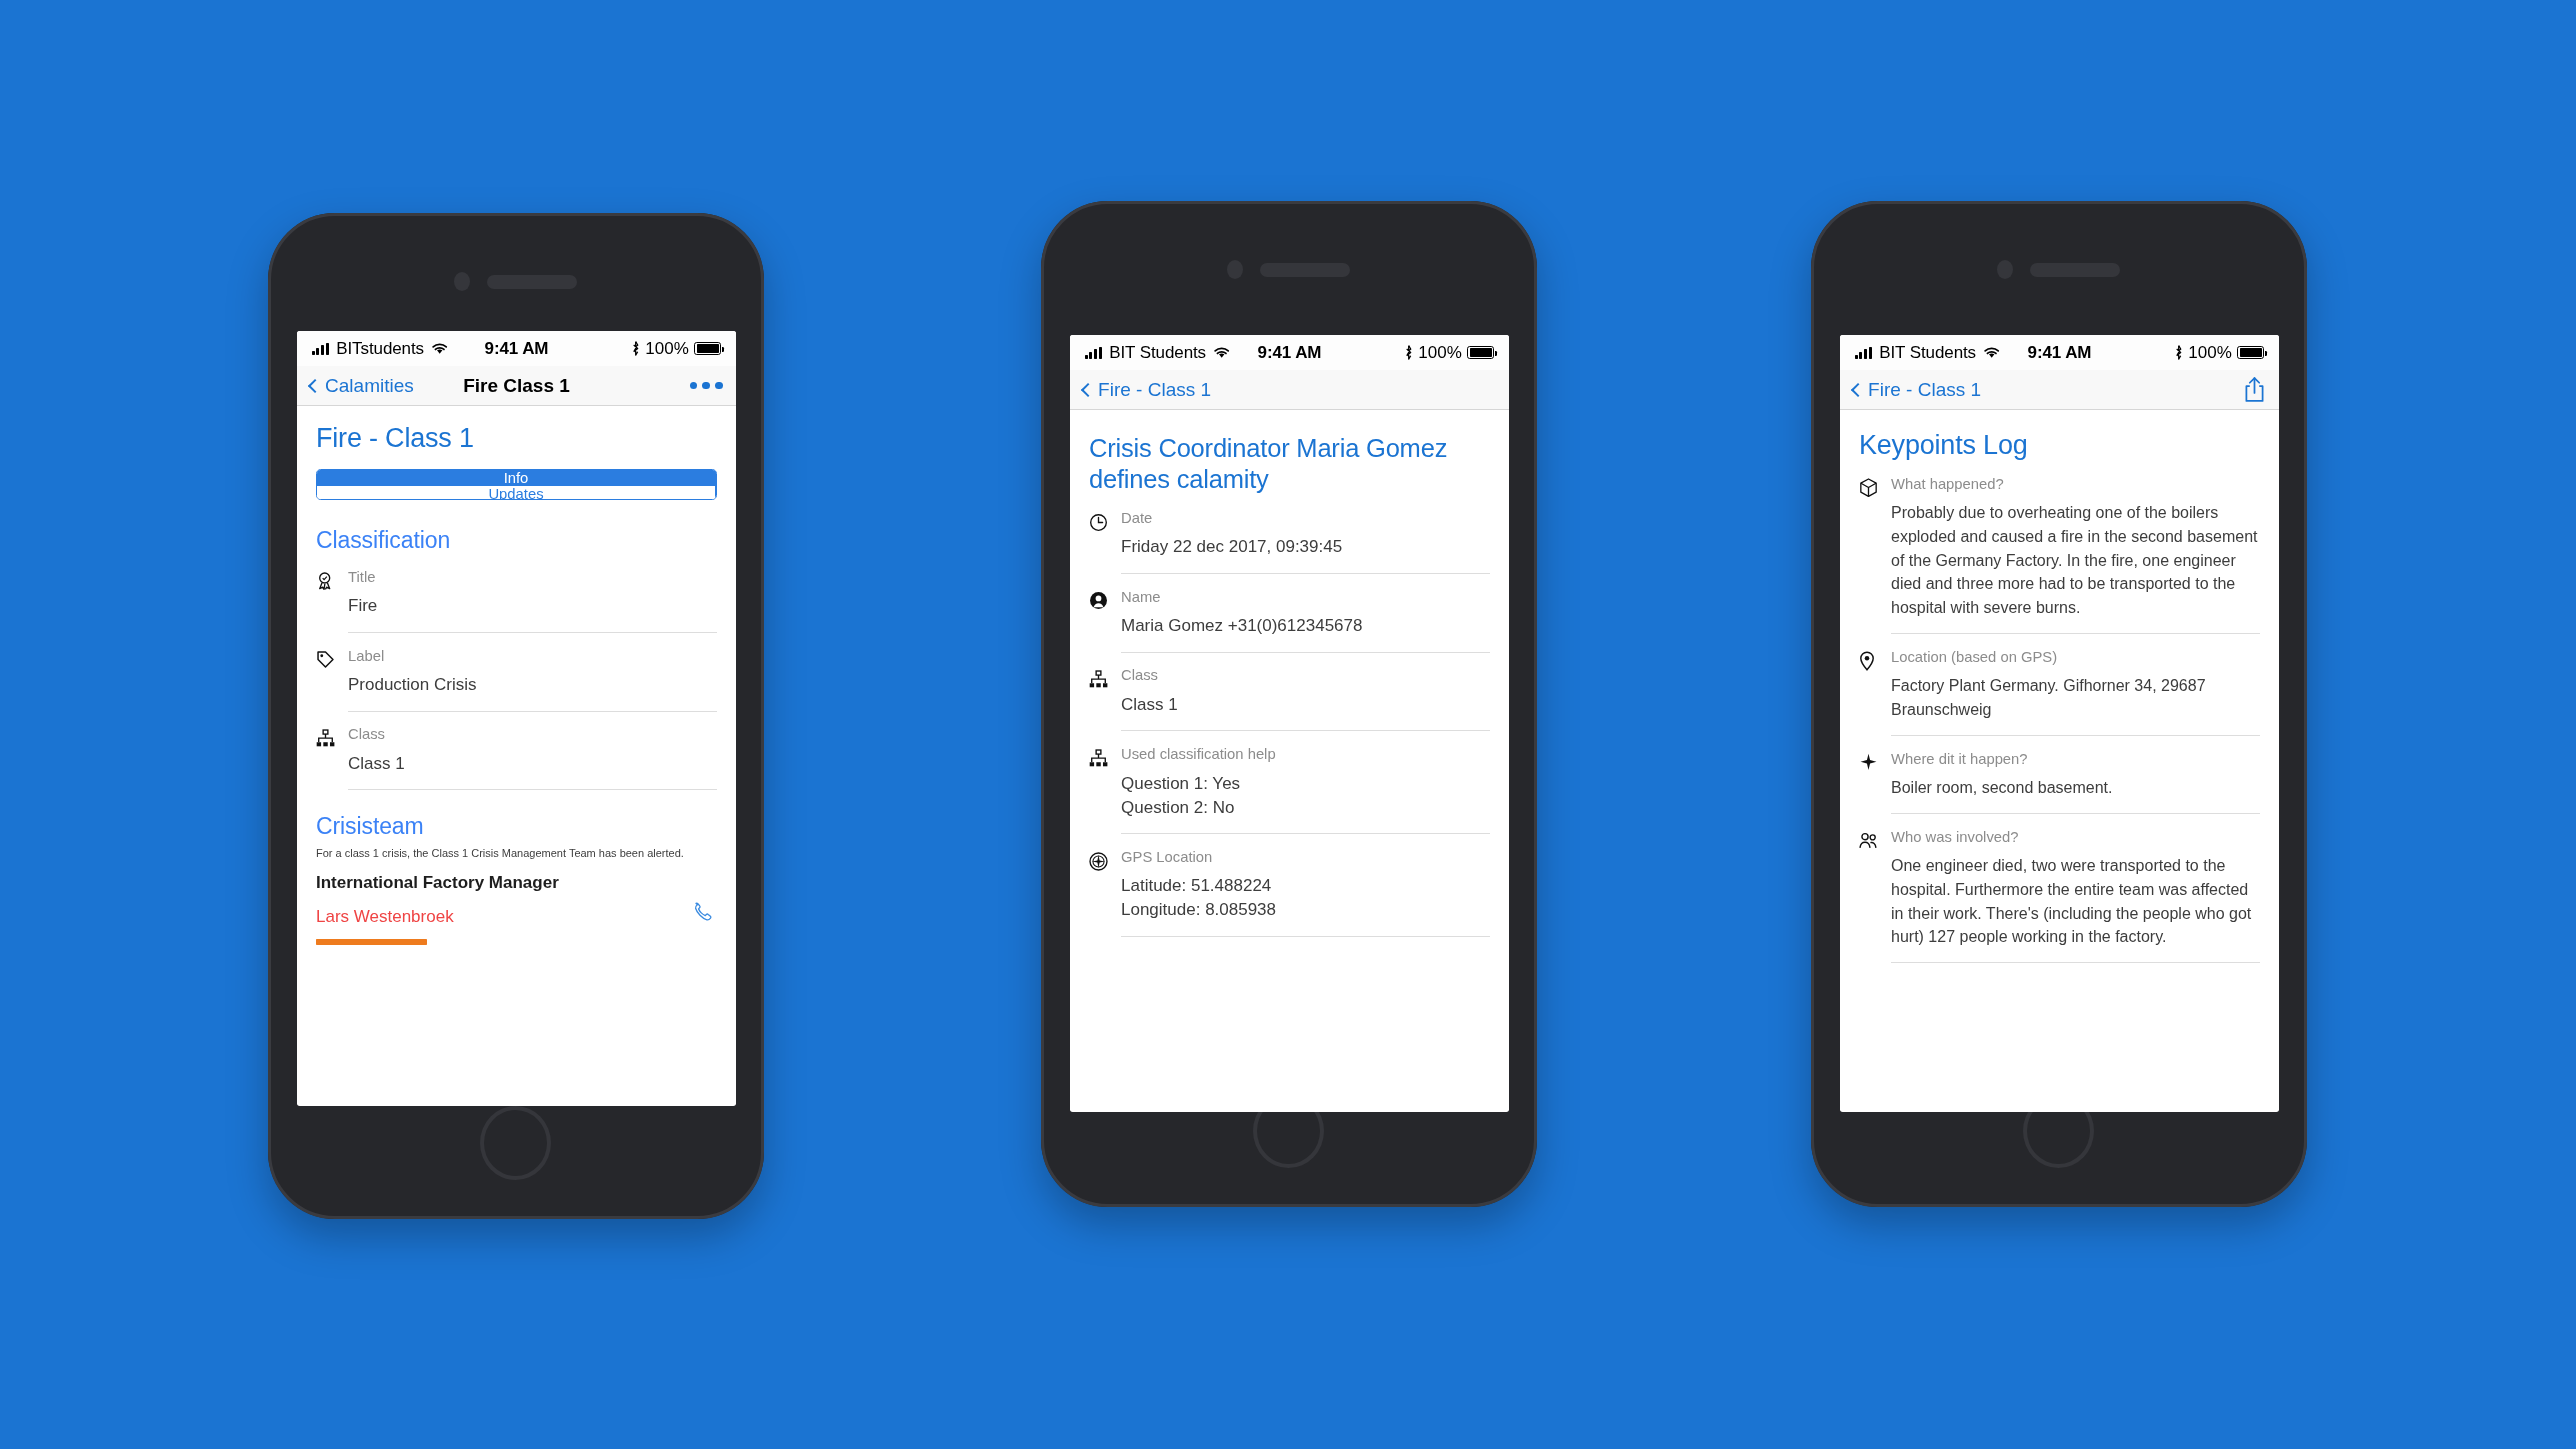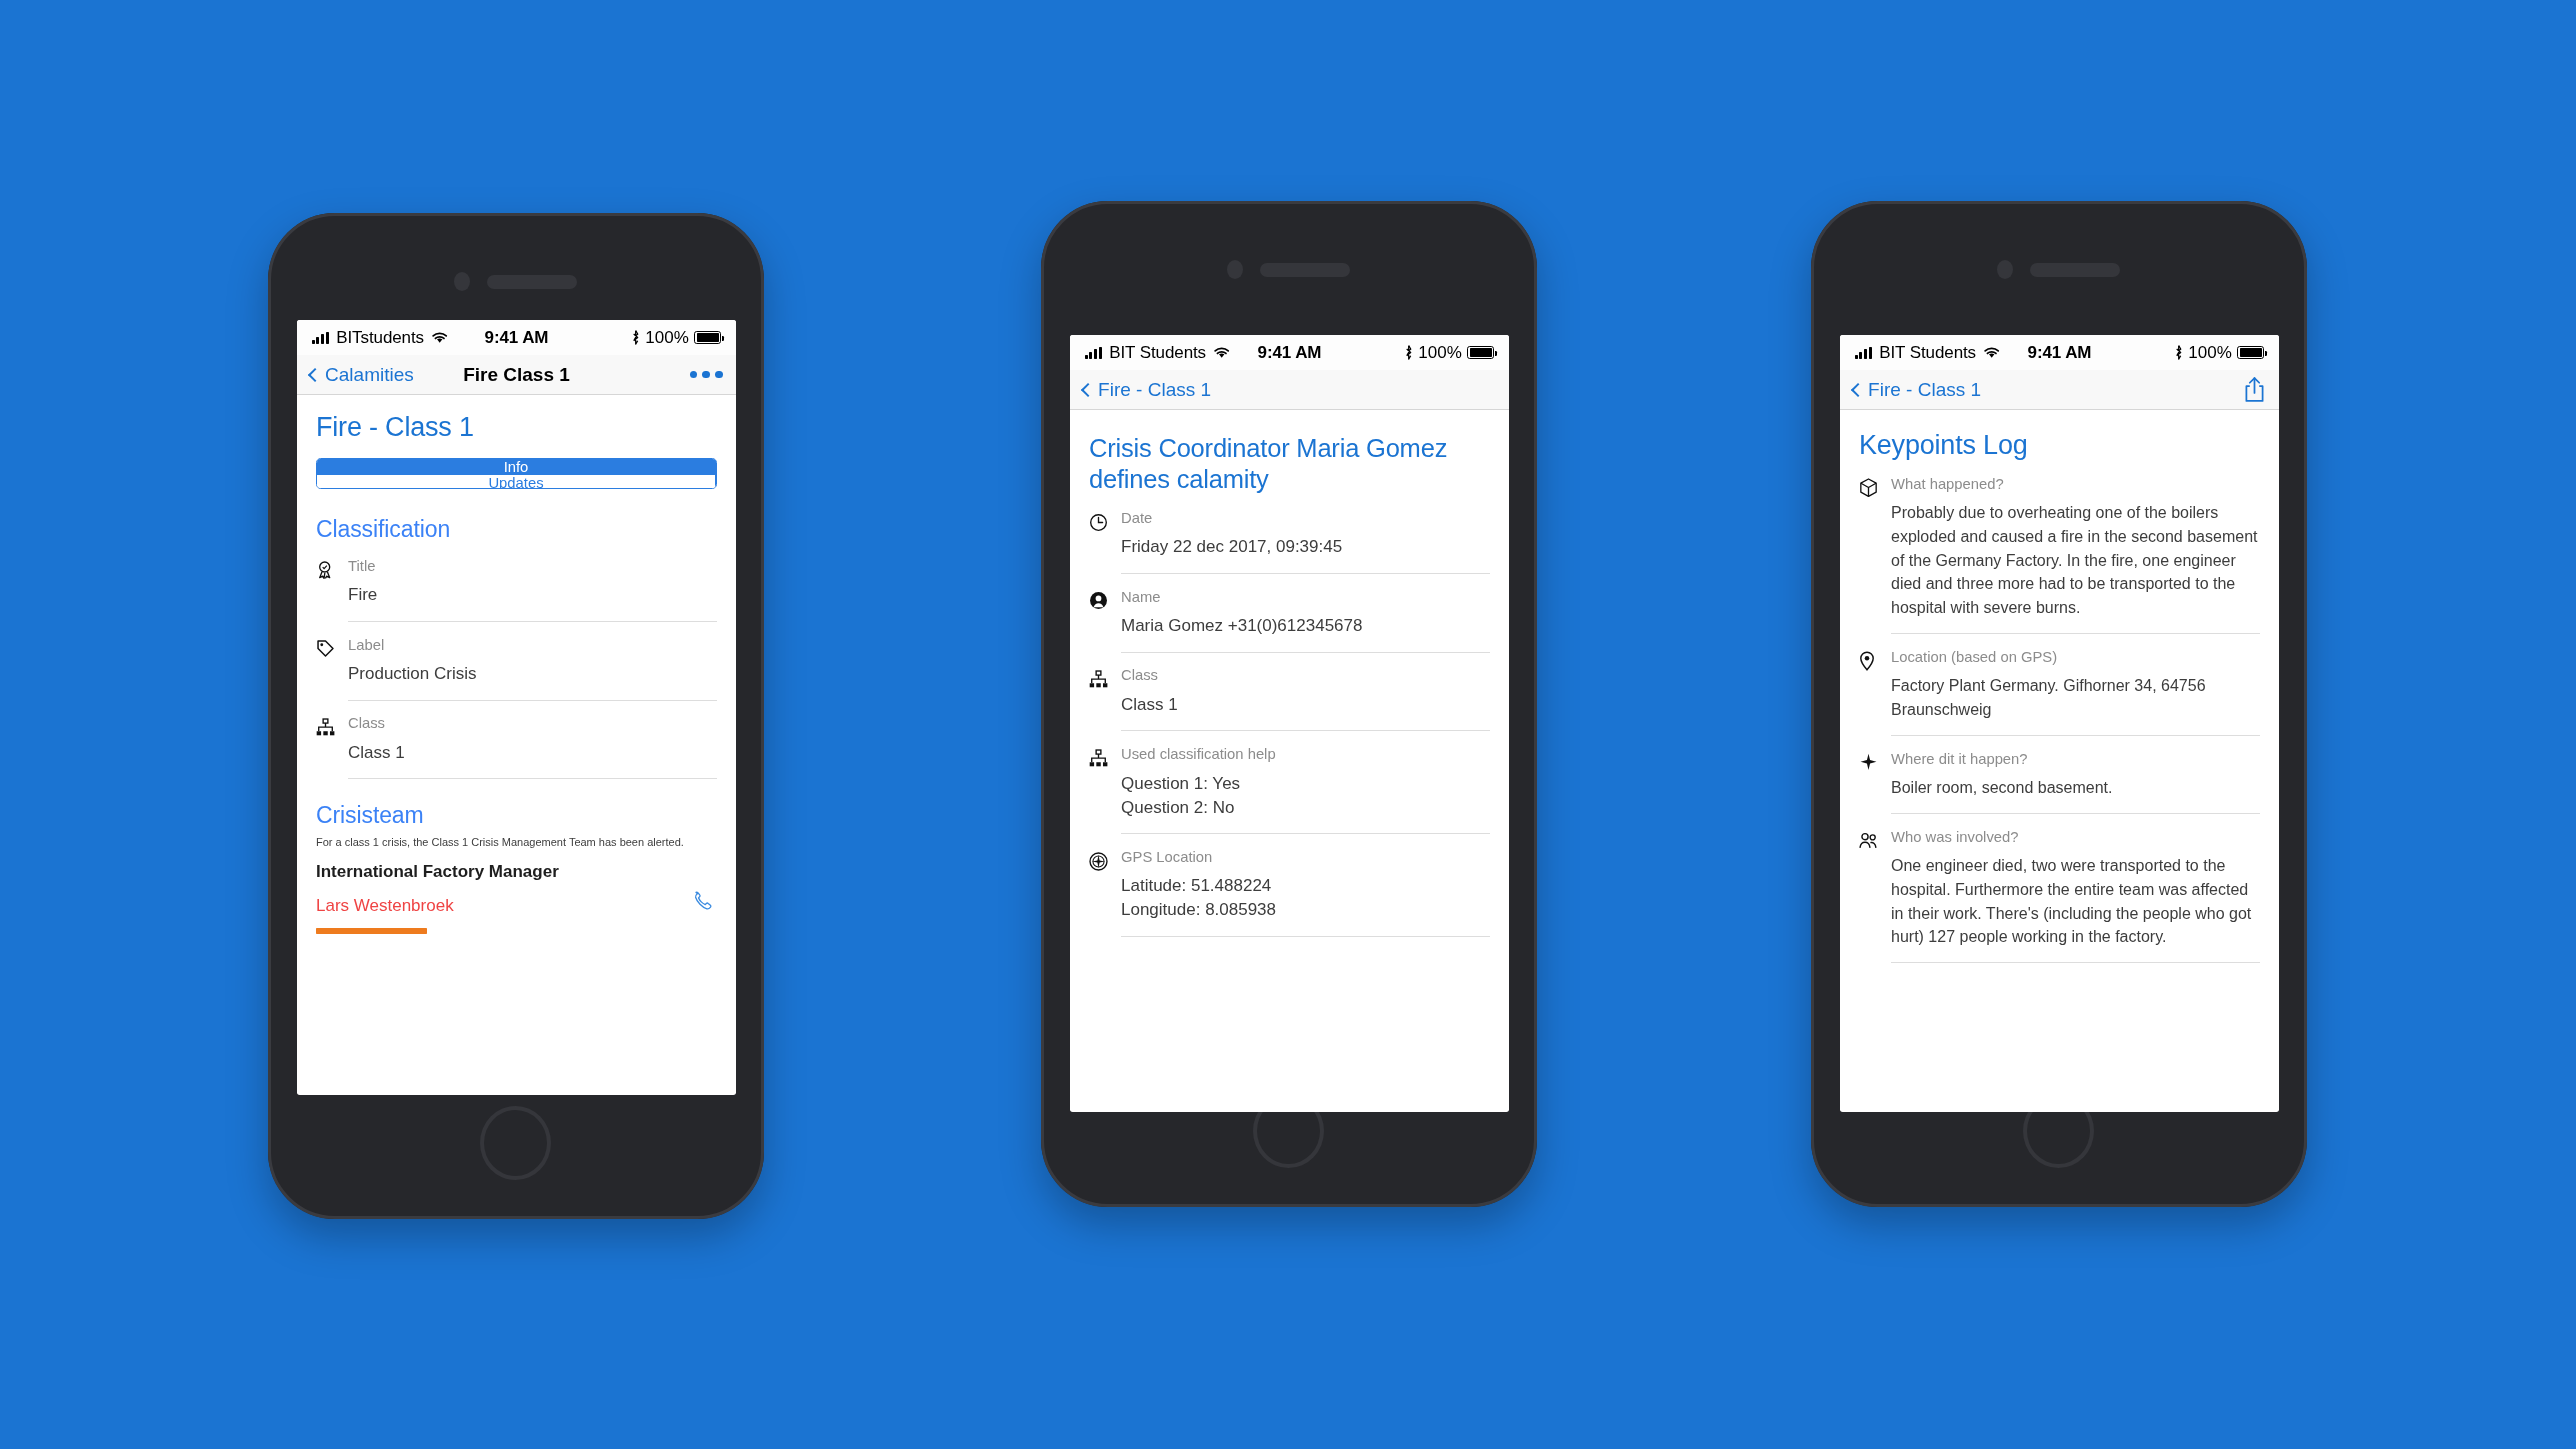--- a/index.html
+++ b/index.html
@@ -54,21 +54,21 @@
 
   
   .screen{
     position:absolute;
     left: 29px; top: 122px;
     width: 439px; height: 775px;
     background:#FFFFFF;
     overflow:hidden;
     border-radius: 2.7px;
   }
-  #phone-1 .screen { top: 107px; height: 775px; }
+  #phone-1 .screen { top: 118px; height: 775px; }
   #phone-2 .screen { top: 134px; height: 777px; }
   #phone-3 .screen { top: 134px; height: 777px; }
 
   
   .statusbar{
     height: 35px;
     background:#FDFDFD;
     display:flex; align-items:center;
     padding: 0 14.8px;
     font-size: 17px;
@@ -504,21 +504,21 @@
 
         <div class="field">
           <div class="ico">
             <svg width="16" height="20" viewBox="0 0 24 30">
                 <path d="M12 1.8c5.2 0 9.3 4.1 9.3 9.2 0 6.6-9.3 17.2-9.3 17.2S2.7 17.6 2.7 11c0-5.1 4.1-9.2 9.3-9.2z" stroke="#111" stroke-width="2.2" fill="none"></path>
                 <circle cx="12" cy="11" r="3.4" fill="#111"></circle>
               </svg>
           </div>
           <div class="body">
             <div class="f-label">Location (based on GPS)</div>
-            <div class="f-value para">Factory Plant Germany. Gifhorner 34, 64756 Braunschweig</div>
+            <div class="f-value para">Factory Plant Germany. Gifhorner 34, 29687 Braunschweig</div>
           </div>
         </div>
 
         <div class="field">
           <div class="ico">
             <svg width="19" height="19" viewBox="0 0 28 28">
                 <path d="M14 1l2.3 9.4L25.7 13l-9.4 2.3L14 25l-2.3-9.7L2.3 13l9.4-2.6z" fill="#111"></path>
               </svg>
           </div>
           <div class="body">

